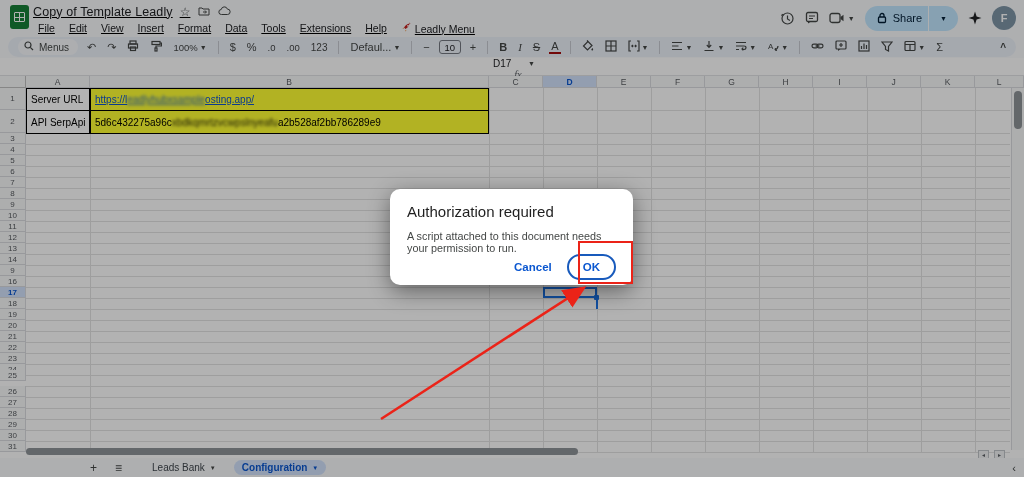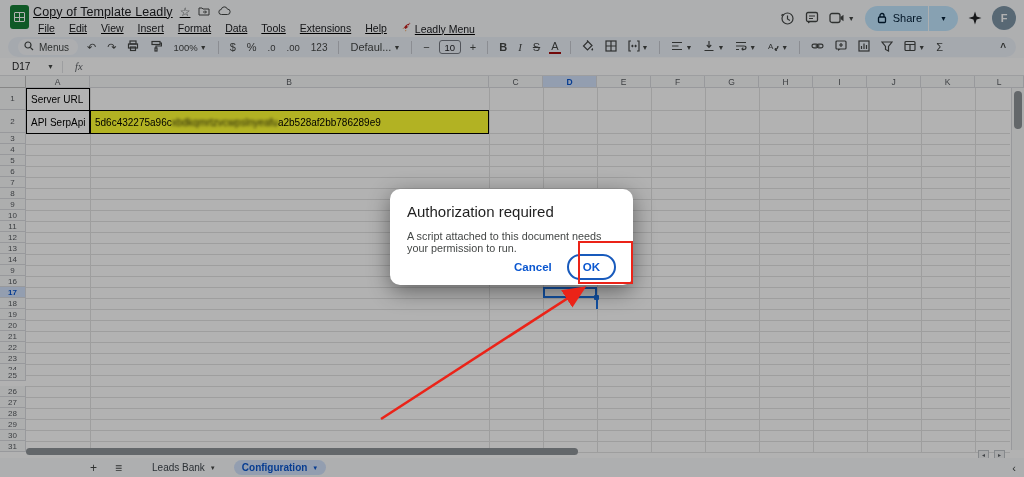--- a/index.html
+++ b/index.html
@@ -42,21 +42,21 @@
   .t-bold { font-weight:700; font-size:11px; }
   .t-italic { font-style:italic; font-family:"Liberation Serif",serif; font-size:12px; }
   .t-strike { text-decoration:line-through; font-size:11px; }
   .t-A { font-size:11px; border-bottom:2px solid #a50e0e; line-height:11px; }
   .fontsize-box { width:22px; height:14px; border:1px solid #747981; border-radius:3px; background:#edf2fa;
       font-size:9.5px; display:flex; align-items:center; justify-content:center; color:#202124; }
   .toolbar-collapse { position:absolute; right:10px; font-size:10px; color:#444746; font-weight:700; }
 
   
   .formulabar { position:absolute; left:0; top:58px; width:1024px; height:18px; background:#ffffff;
-      border-bottom:1px solid #e1e3e6; display:flex; align-items:center; }
+      border-bottom:1px solid #e1e3e6; display:flex; align-items:center;flex-direction:column; }
   .namebox { width:62px; display:flex; align-items:center; justify-content:space-between; padding:0 8px 0 12px; }
   .namebox-val { font-size:10px; color:#202124; }
   .fx-sep { width:1px; height:12px; background:#e1e3e6; }
   .fx { font-family:"Liberation Serif",serif; font-style:italic; font-size:10.5px; color:#5f6368; margin-left:12px; }
   .formula-input { flex:1; font-size:10px; color:#202124; padding-left:10px; }
 
   
   .grid { position:absolute; left:0; top:76px; width:1024px; height:382px; background:#ffffff; overflow:hidden; }
   .hdr-cell { position:absolute; top:0; height:12px; background:#f8f9fa; border-right:1px solid #dadce0; border-bottom:1px solid #dadce0;
       font-size:8.5px; color:#575b5f; display:flex; align-items:center; justify-content:center; }
@@ -442,20 +442,25 @@
       <div class="hline" style="left:26px;top:332px;width:984px"></div>
       <div class="rowhdr " style="top:332px;height:11px">28</div>
       <div class="hline" style="left:26px;top:343px;width:984px"></div>
       <div class="rowhdr " style="top:343px;height:11px">29</div>
       <div class="hline" style="left:26px;top:354px;width:984px"></div>
       <div class="rowhdr " style="top:354px;height:11px">30</div>
       <div class="hline" style="left:26px;top:365px;width:984px"></div>
       <div class="rowhdr " style="top:365px;height:11px">31</div>
       <div class="hline" style="left:26px;top:376px;width:984px"></div>
       <div class="cell" style="left:26px;top:12px;width:64px;height:23px">Server URL</div>
+      <div class="cell yellow" style="left:90px;top:12px;width:399px;height:23px">
+        <span class="linktext">https://l</span>
+        <span class="linktext redacted">eadlyhubxsample</span>
+        <span class="linktext">osting.app/</span>
+      </div>
       <div class="cell" style="left:26px;top:34px;width:64px;height:24px">API SerpApi</div>
       <div class="cell yellow" style="left:90px;top:34px;width:399px;height:24px">
         <span class="">5d6c432275a96c</span>
         <span class=" redacted">xbdkqmrtzvcwpslnyeafu</span>
         <span class="">a2b528af2bb786289e9</span>
       </div>
       <div class="sel-box" style="left:543px;top:211px;width:54px;height:11px"></div>
       <div class="sel-dot" style="left:594px;top:219px"></div>
       <div class="sel-tail" style="left:596px;top:222px"></div>
       <div class="vscroll-track"></div>

